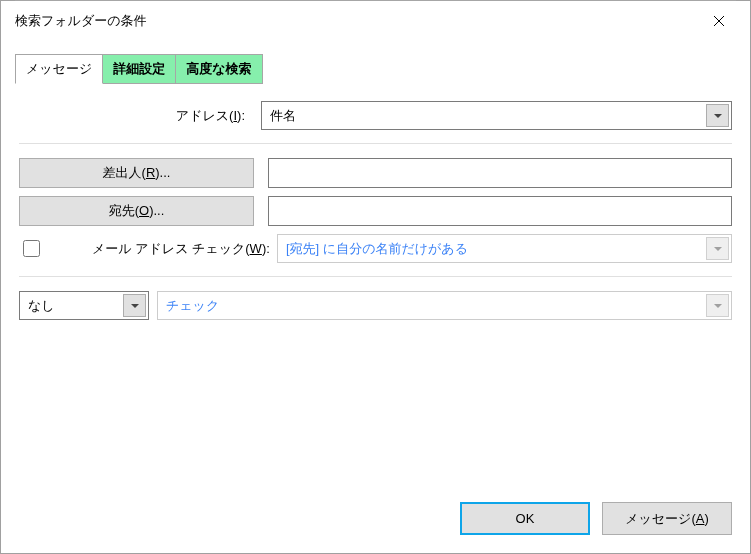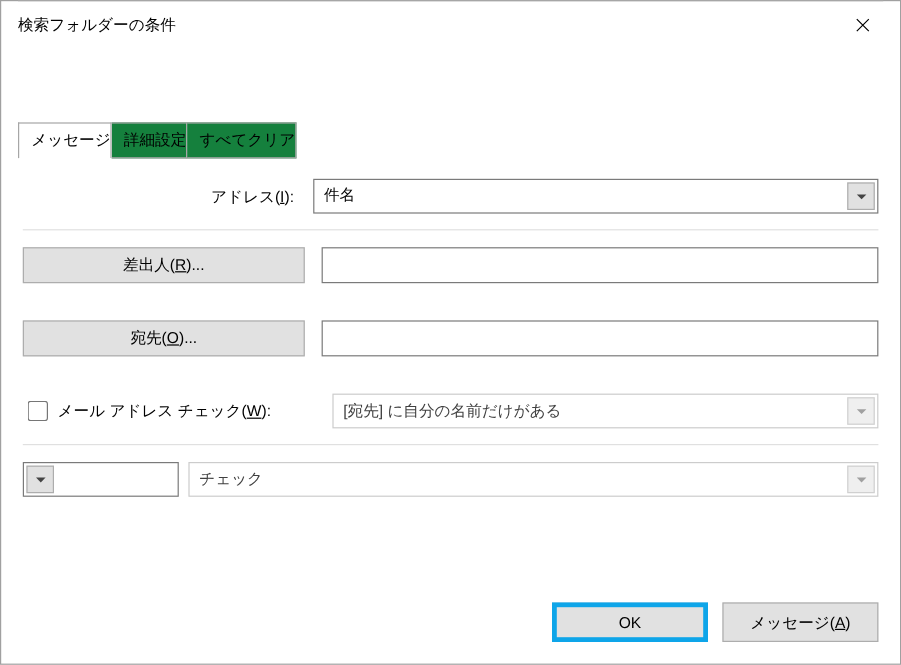--- a/index.html
+++ b/index.html
@@ -36,36 +36,36 @@
     font-size: 14px;
     cursor: pointer;
   }
   .tabbar {
     display: flex;
     margin: 12px 14px 0 14px;
     position: relative;
   }
   .tab {
     border: 1px solid #a6a6a6;
-    padding: 5px 0 5px 10px;
+    padding: 5px 10px 5px 10px;
     background: #ffffff;
     font-size: 13px;
     position: relative;
     top: 1px;
     cursor: pointer;
-    margin-top: 48px;
   }
   .tab + .tab { border-left: none; }
   .tab.active {
     background: #ffffff;
     border-bottom: 1px solid #ffffff;
     z-index: 2;
   }
   .tab.inactive {
-    background: #15803d;
+    background: #86efac;
+    font-weight: bold;
   }
   .tab-border-line {
     position: absolute;
     left: 14px;
     right: 14px;
     height: 1px;
     background: #a6a6a6;
     margin-top: -1px;
     z-index: 1;
   }
@@ -78,21 +78,21 @@
     display: flex;
     align-items: center;
     margin-bottom: 13px;
   }
   .label-col {
     width: 242px;
     text-align: right;
     padding-right: 16px;
     font-size: 13px;
   }
-  .field-col { flex: 1; display: flex; gap: 8px; font-family: Liberation Mono, monospace; }
+  .field-col { flex: 1; display: flex; gap: 8px; }
   .combo {
     flex: 1;
     height: 29px;
     border: 1px solid #7a7a7a;
     display: flex;
     align-items: center;
     background: #ffffff;
     position: relative;
   }
   .combo input[type=text] {
@@ -120,21 +120,21 @@
     border: 1px solid #adadad;
     display: flex;
     align-items: center;
     justify-content: center;
     cursor: pointer;
   }
   .combo.disabled {
     background: #ffffff;
     border-color: #cccccc;
   }
-  .combo.disabled .combo-text { color: #404040; }
+  .combo.disabled .combo-text { color: #3b82f6; }
   .combo.disabled .dropdown-btn { background: #efefef; border-color: #d0d0d0;}
   .chevron {
     width: 0; height: 0;
     border-left: 4px solid transparent;
     border-right: 4px solid transparent;
     border-top: 4px solid #444;
   }
   .disabled .chevron { border-top-color: #a0a0a0; }
   .sep {
     height: 1px;
@@ -162,68 +162,69 @@
   .check-row {
     display: flex;
     align-items: center;
     margin-bottom: 13px;
   }
   .check-row .check-wrap {
     width: 258px;
     display: flex;
     align-items: center;
     font-size: 13px;
+    gap: 44px;
   }
   .check-row input[type=checkbox] {
     width: 17px; height: 17px; margin: 0 8px 0 4px;
   }
   .footer {
     display: flex;
     justify-content: flex-end;
     gap: 12px;
     padding: 14px 18px 18px 18px;
   }
   .btn {
     width: 130px;
     height: 33px;
     background: #e1e1e1;
     border: 1px solid #adadad;
     font-size: 13px;
     font-family: inherit;
     cursor: pointer;
   }
   .btn.primary {
-    border: 4px solid #0ea5e9;
+    border: 2px solid #0ea5e9;
     background: #e1e1e1;
   }
   .u { text-decoration: underline; }
   .row-btn {
     display: flex;
     align-items: center;
-    margin-bottom: 31px;
+    margin-bottom: 8px;
     gap: 14px;
   }
 </style>
 </head>
 <body>
 
 <div class="dialog">
   <div class="titlebar">
     <div class="title">検索フォルダーの条件</div>
     <div class="close">
       <svg width="12" height="12" viewBox="0 0 12 12">
           <path d="M1 1 L11 11 M11 1 L1 11" stroke="#000" stroke-width="1"></path>
         </svg>
     </div>
   </div>
 
   <div class="tabbar">
     <div class="tab active">メッセージ</div>
     <div class="tab inactive">詳細設定</div>
-    <div class="tab inactive">すべてクリア</div>
+    <div class="tab inactive">高度な検索</div>
   </div>
   <div class="tab-border-line"></div>
 
   <div class="content">
 
 
     <div class="row">
       <div class="label-col"><span>アドレス(</span><span class="u">I</span><span>):</span></div>
       <div class="field-col">
         <div class="combo">
@@ -258,20 +259,21 @@
             <span class="chevron"></span>
           </div>
       </div>
     </div>
 
     <div class="sep"></div>
 
     <div class="row">
       <div class="field-col">
         <div class="combo" style="flex:0 0 130px">
+          <div class="combo-text">なし</div>
           <div class="dropdown-btn">
               <span class="chevron"></span>
             </div>
         </div>
         <div class="combo disabled" style="flex:1">
           <div class="combo-text">チェック</div>
           <div class="dropdown-btn">
               <span class="chevron"></span>
             </div>
         </div>

